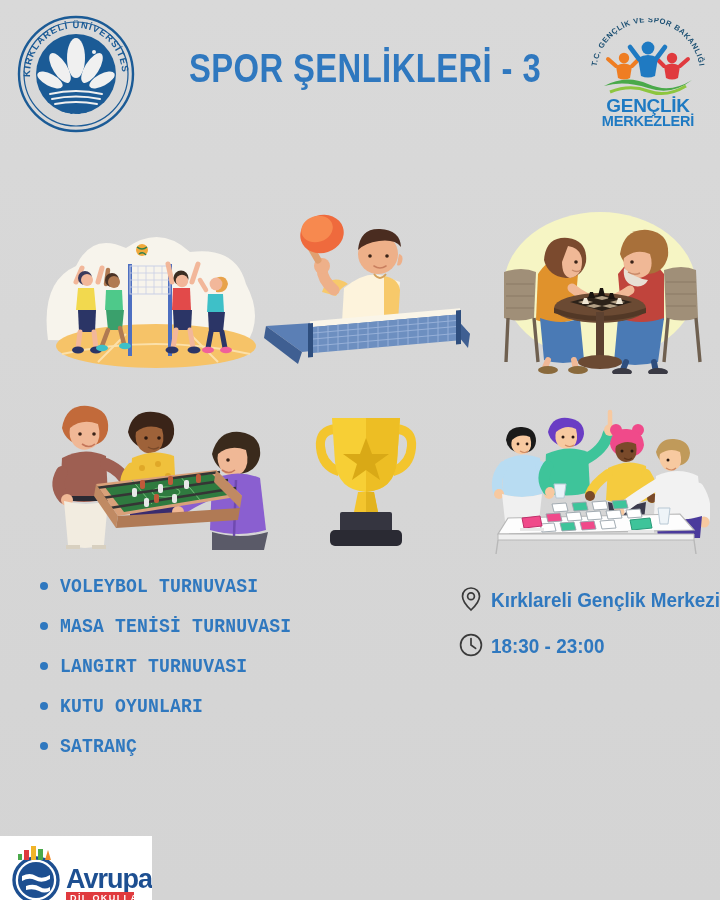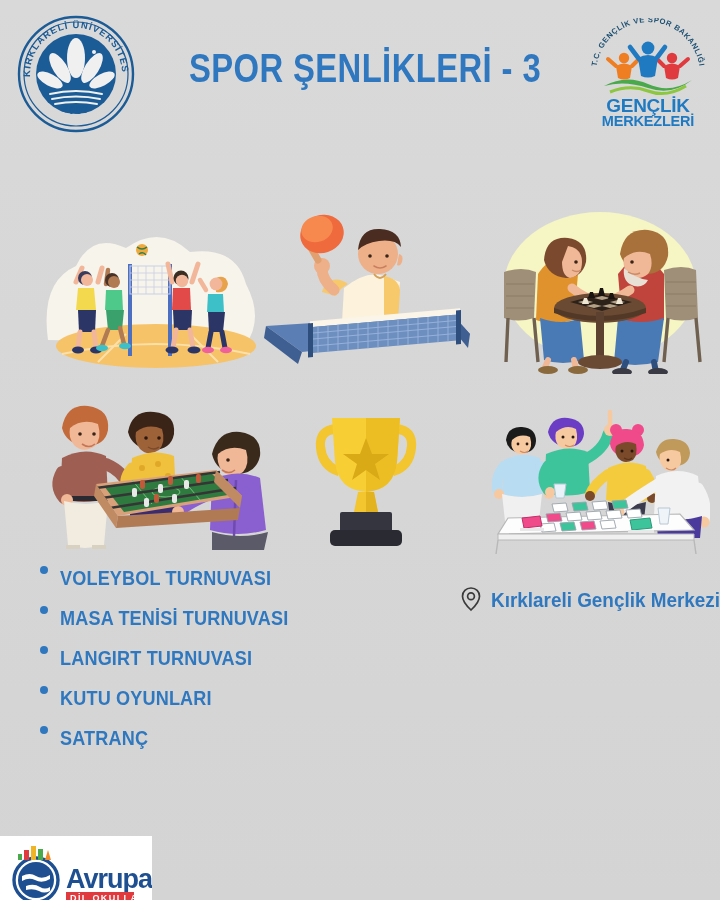--- a/index.html
+++ b/index.html
@@ -37,21 +37,21 @@
 
   #illu-volleyball { left:40px;  top:222px; width:232px; height:150px; }
   #illu-tabletennis{ left:256px; top:198px; width:232px; height:174px; }
   #illu-chess      { left:492px; top:204px; width:216px; height:170px; }
   #illu-foosball   { left:40px;  top:388px; width:232px; height:162px; }
   #illu-trophy     { left:302px; top:396px; width:128px; height:156px; }
   #illu-boardgames { left:480px; top:404px; width:230px; height:150px; }
 
   
   .events { position:absolute; left:40px; top:566px; width:330px; }
-  .event-row { display:flex; align-items:flex-start; height:40px; }
+  .event-row { display:flex; align-items:center; height:40px;font-family:Liberation Mono, monospace; }
   .bullet {
     width:8px; height:8px; border-radius:50%;
     background:#2f78bf; margin-right:12px; flex:none;
   }
   .event-label {
     font-weight:bold; font-size:21px; color:#2f78bf;
     transform: scaleX(0.86); transform-origin:left center;
     white-space:nowrap; letter-spacing:0.2px;
   }
 
@@ -559,20 +559,29 @@
         <svg viewBox="0 0 26 26" width="26" height="26">
           <path d="M 13,2 C 8,2 4.5,5.6 4.5,10.2 C 4.5,16 13,24 13,24 C 13,24 21.5,16 21.5,10.2
                    C 21.5,5.6 18,2 13,2 Z" fill="none" stroke="#3a3a3a" stroke-width="1.7"></path>
           <circle cx="13" cy="10.2" r="3.4" fill="none" stroke="#3a3a3a" stroke-width="1.7"></circle>
         </svg>
       </span>
       <span class="info-text">Kırklareli Gençlik Merkezi</span>
     </div>
 
 
+    <div class="info-row">
+      <span class="info-icon">
+        <svg viewBox="0 0 26 26" width="26" height="26">
+          <circle cx="13" cy="13" r="10.4" fill="none" stroke="#3a3a3a" stroke-width="1.7"></circle>
+          <path d="M 13,6.6 V 13 L 17.6,16.4" fill="none" stroke="#3a3a3a" stroke-width="1.7" stroke-linecap="round" stroke-linejoin="round"></path>
+        </svg>
+      </span>
+      <span class="info-text">18:30 - 23:00</span>
+    </div>
   </div>
 
   <div class="footer">
 
     <div class="avrupa-card">
       <svg viewBox="0 0 152 78" width="152" height="78">
         <rect width="152" height="78" fill="#ffffff"></rect>
 
         <circle cx="36" cy="44" r="22" fill="none" stroke="#1d4f91" stroke-width="3.4"></circle>
         <circle cx="36" cy="44" r="18" fill="#1d4f91"></circle>

